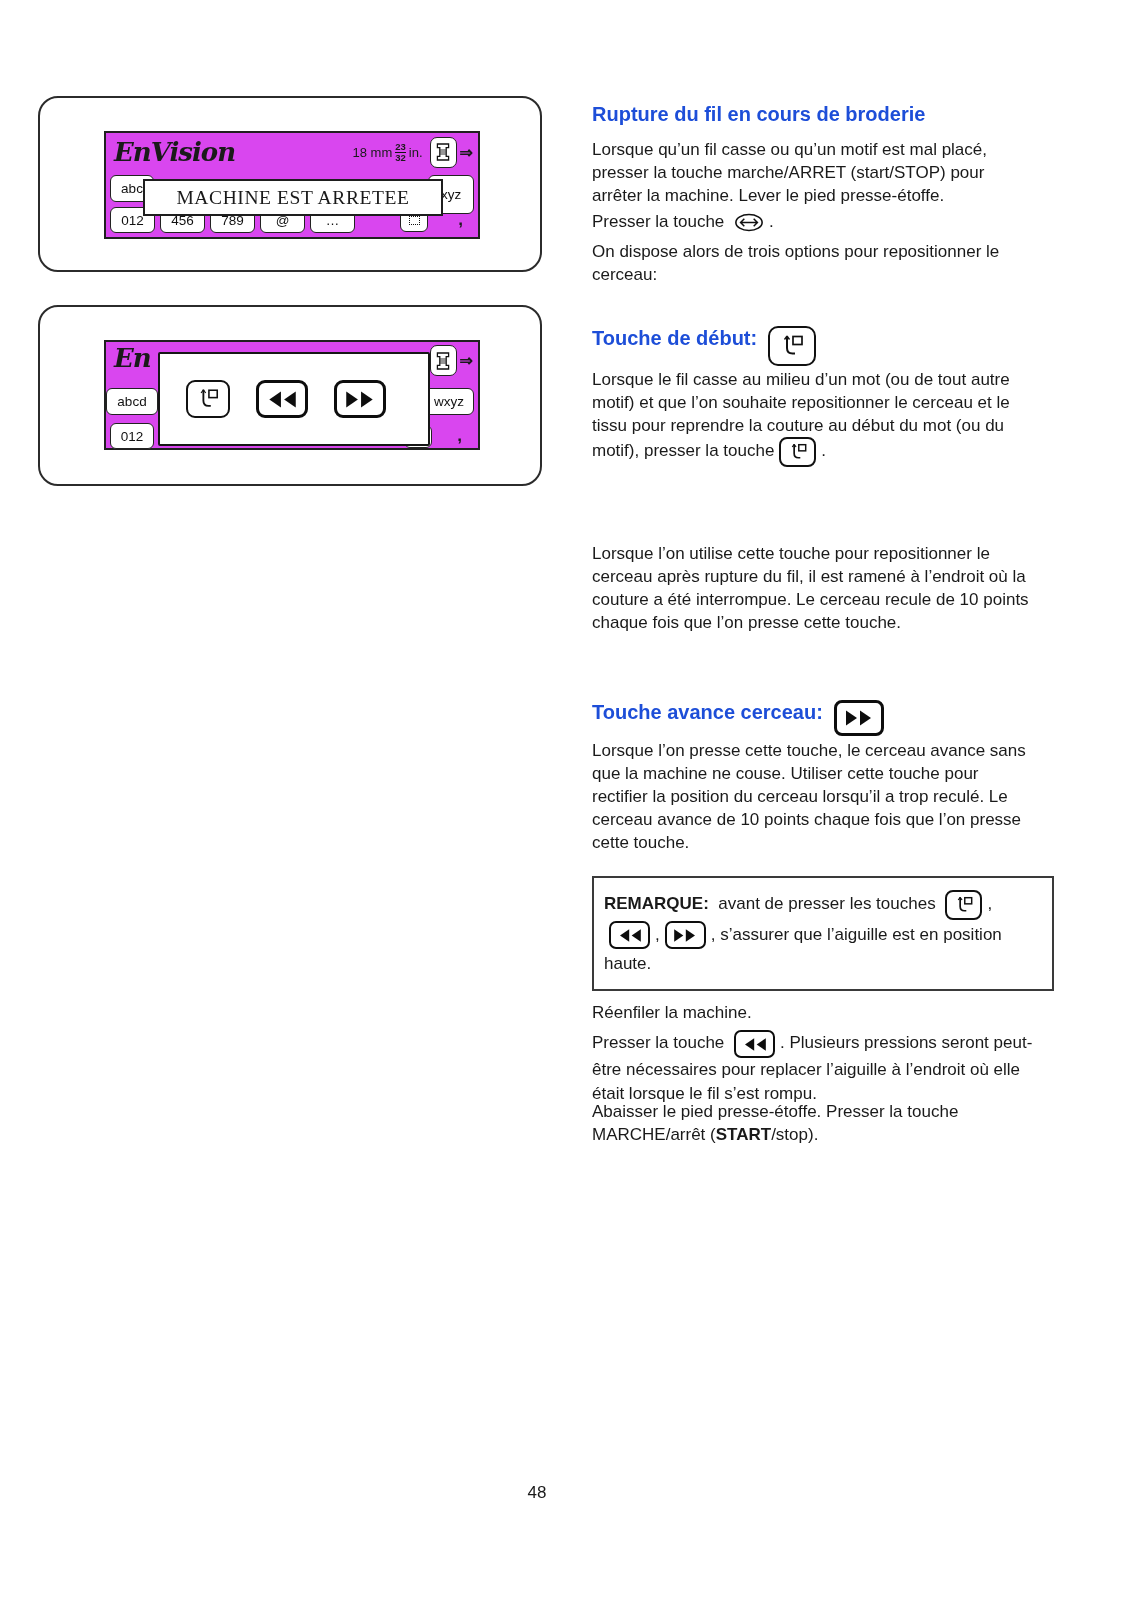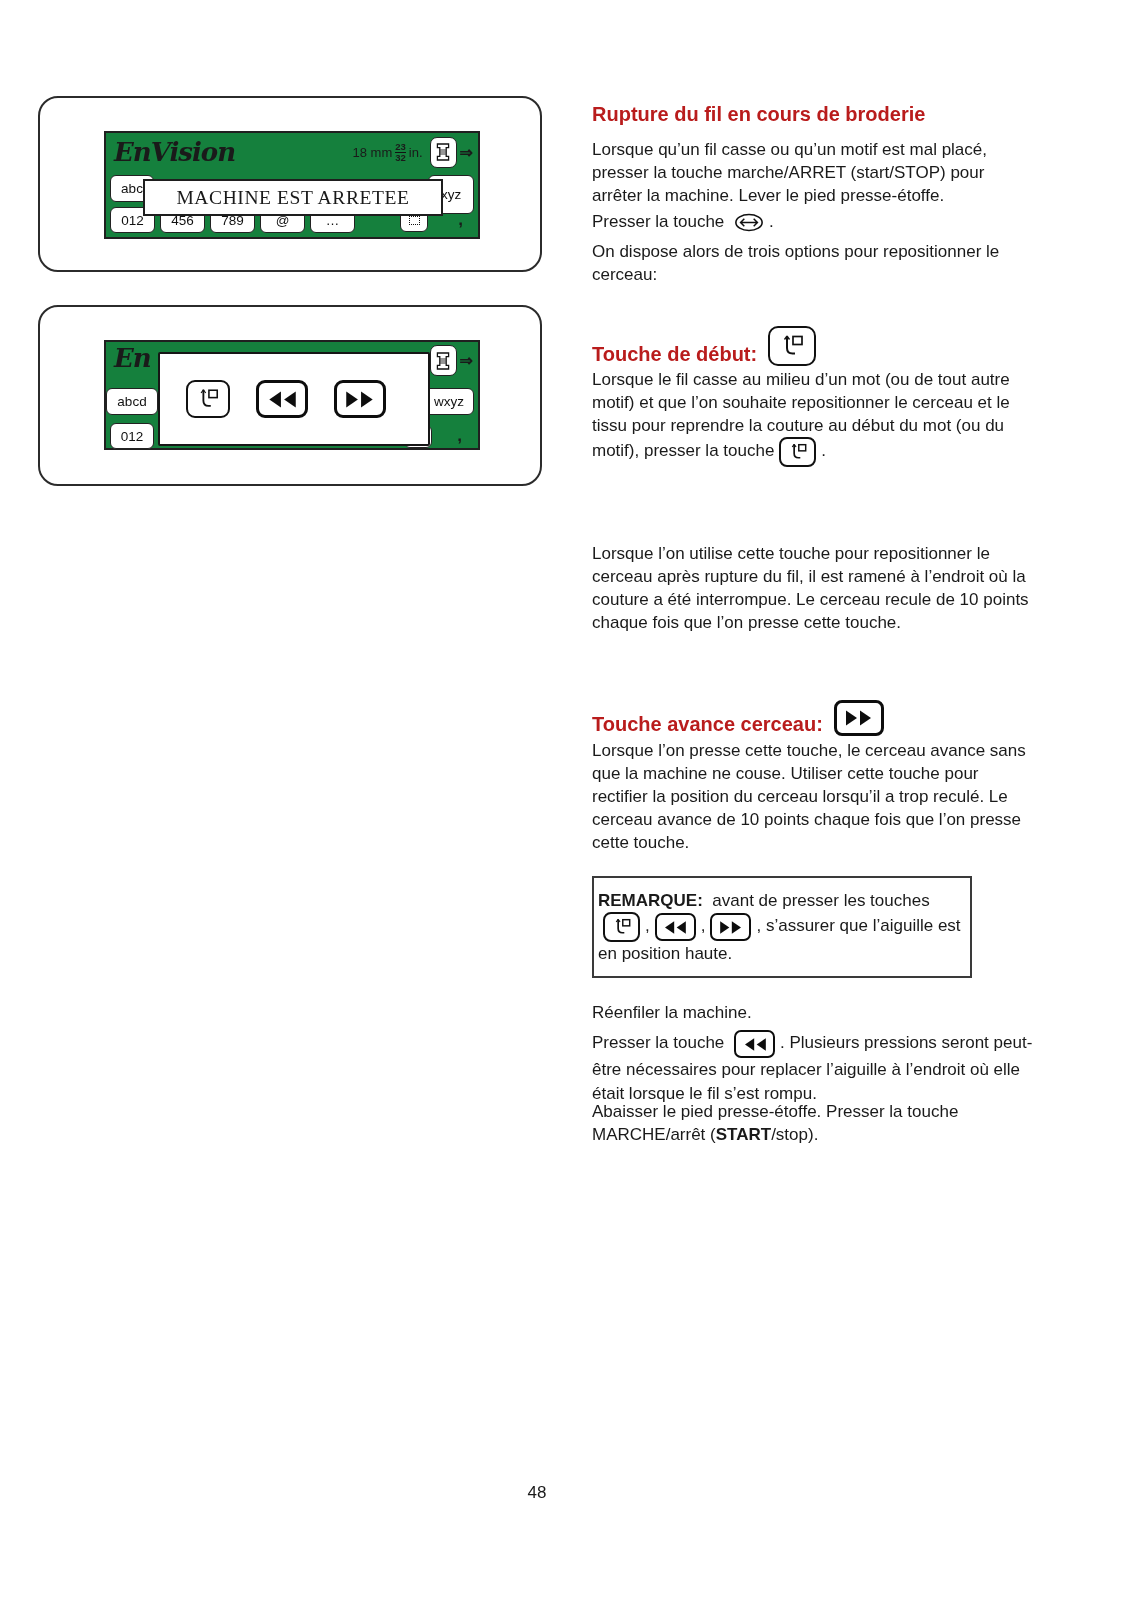--- a/index.html
+++ b/index.html
@@ -4,21 +4,21 @@
 <style>
   *{box-sizing:border-box;margin:0;padding:0}
   html,body{background:#fff}
   body{width:1132px;height:1600px;position:relative;font-family:"Liberation Sans",sans-serif;color:#1a1a1a}
   .sheet{position:absolute;inset:0;background:#fff;overflow:hidden}
 
   
   .panel{position:absolute;left:38px;width:504px;border:2.5px solid #2b2b2b;border-radius:20px;background:#fff}
   #panel1{top:96px;height:176px}
   #panel2{top:305px;height:181px}
-  .lcd{position:absolute;left:64px;top:33px;width:376px;background:#15803d;border:2px solid #202020}
+  .lcd{position:absolute;left:64px;top:33px;width:376px;background:#d946ef;border:2px solid #202020}
   #panel1 .lcd{height:108px}
   #panel2 .lcd{height:110px}
 
   .lcd-top{position:absolute;left:8px;top:1px;right:5px;height:36px;display:flex;align-items:center}
   .logo{font-family:"DejaVu Serif",serif;font-style:italic;font-weight:bold;font-size:26px;letter-spacing:-1px;white-space:nowrap}
   .dims{margin-left:auto;display:flex;align-items:center;gap:3px;font-size:13px;white-space:nowrap}
   .frac{display:inline-flex;flex-direction:column;align-items:center;font-size:9.5px;line-height:1.05;font-weight:bold}
   .frac .den{border-top:1px solid #111}
   .spool-key{width:27px;height:31px;margin-left:7px;border:1.5px solid #222;border-radius:7px;display:inline-flex;align-items:center;justify-content:center;background:#fff}
   .dbl-arrow{font-size:16px;margin-left:3px;font-weight:bold}
@@ -47,40 +47,40 @@
   #panel2 .dotkey{right:46px;top:83px}
   #panel2 .comma{right:16px;top:84px}
   .popup{position:absolute;left:52px;top:10px;width:272px;height:94px;background:#fff;border:2px solid #161616;z-index:3;
          display:flex;align-items:center;gap:26px;padding-left:26px;border-radius:2px}
 
   .key-start{width:44px;height:38px;border:2px solid #111;border-radius:9px;display:inline-flex;align-items:center;justify-content:center;background:#fff}
   .key-tri{width:52px;height:38px;border:3.5px solid #0d0d0d;border-radius:9px;display:inline-flex;align-items:center;justify-content:center;background:#fff}
 
   
   .rc{position:absolute;left:592px;width:446px;font-size:17px;line-height:23px}
-  .hd{font-size:20px;line-height:24px;font-weight:bold;color:#b91c1c}
-  .hrow{display:flex;align-items:flex-end;gap:11px}
+  .hd{font-size:20px;line-height:24px;font-weight:bold;color:#1d4ed8}
+  .hrow{display:flex;align-items:flex-start;gap:11px}
   .key-start-lg{width:48px;height:40px;border:2px solid #111;border-radius:10px;display:inline-flex;align-items:center;justify-content:center;background:#fff;flex:none}
   .key-tri-lg{width:50px;height:36px;border:3px solid #0d0d0d;border-radius:8px;display:inline-flex;align-items:center;justify-content:center;background:#fff;flex:none}
   .key-start-sm{width:37px;height:30px;border:2px solid #111;border-radius:8px;display:inline-flex;align-items:center;justify-content:center;vertical-align:middle;margin:0 5px;background:#fff}
   .key-tri-sm{width:41px;height:28px;border:2.5px solid #0d0d0d;border-radius:7px;display:inline-flex;align-items:center;justify-content:center;vertical-align:middle;margin:0 5px;background:#fff}
   .hoop-ic{display:inline-flex;vertical-align:middle;margin:0 5px}
   .b{font-weight:bold}
 
   #s1h{top:102px}
   #s1p1{top:138px}
   #s1press{top:210px}
   #s1p2{top:240px}
   #s2h{top:326px}
   #s2p1{top:368px}
   #s3h{top:502px}
   #s3p1{top:542px}
   #s4h{top:700px}
   #s4p1{top:739px}
-  #note{position:absolute;left:592px;top:876px;width:380px;border:2px solid #3a3a3a;padding:11px 4px;font-size:17px;line-height:23px;background:#fff}
+  #note{position:absolute;left:592px;top:876px;width:462px;border:2px solid #3a3a3a;padding:11px 10px;font-size:17px;line-height:29px;background:#fff}
   #rethread{top:1001px}
   #press2{top:1030px;line-height:24px}
   #last{top:1100px}
   #pageno{position:absolute;left:0;top:1483px;width:1074px;text-align:center;font-size:17px}
 </style>
 </head>
 <body>
 
 <div class="sheet">
 

